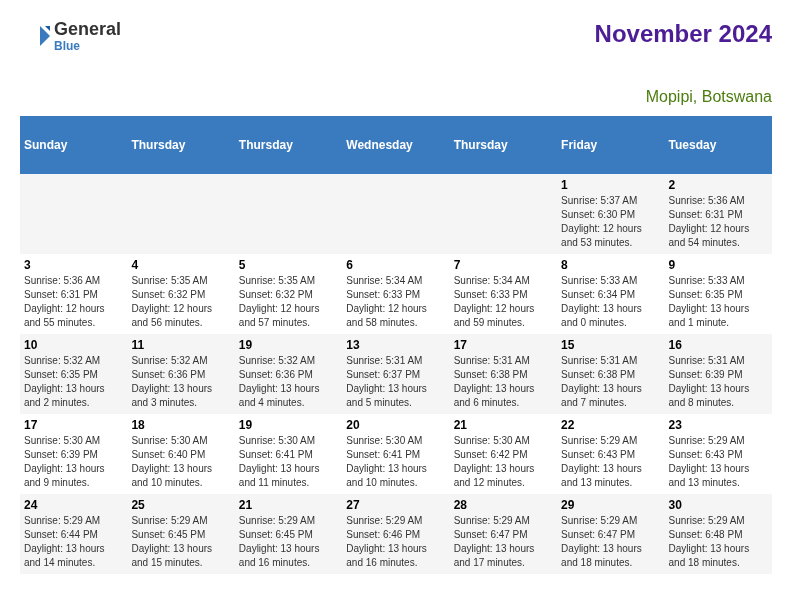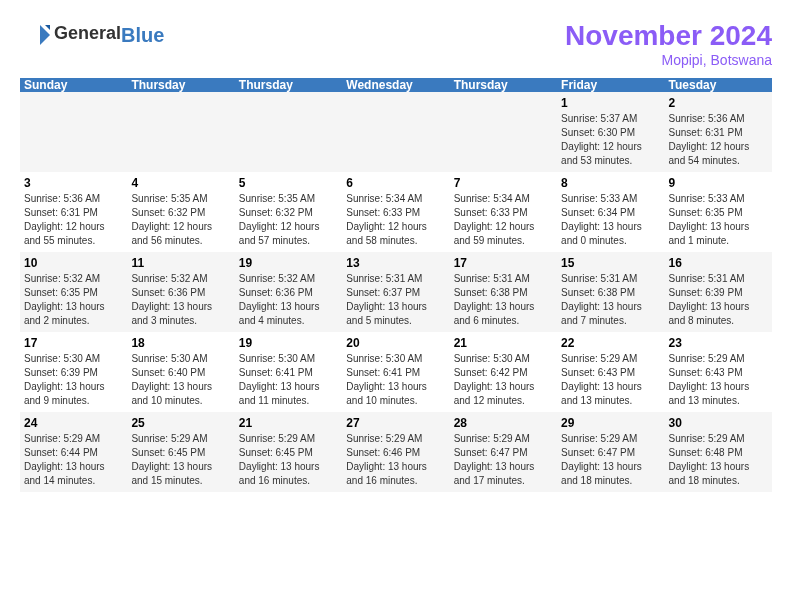--- a/index.html
+++ b/index.html
@@ -15,51 +15,52 @@
       justify-content: space-between;
       align-items: flex-start;
       margin-bottom: 10px;
     }
     .logo {
       display: flex;
       align-items: center;
     }
     .logo-text {
       display: flex;
-      flex-direction: row;
+      flex-direction: column;
       line-height: 1.1;
     }
     .logo-icon {
       width: 30px;
       height: 30px;
       margin-right: 4px;
     }
     .title-block {
       text-align: right;
     }
     .month-title {
-      font-size: 28px;
+      font-size: 24px;
       font-weight: bold;
-      color: #8b5cf6;
+      color: #4c1d95;
     }
     .location {
-      font-size: 14px;
-      color: #8b5cf6;
+      font-size: 16px;
+      color: #4d7c0f;
+      margin-top: 40px;
     }
     table {
       width: 100%;
       border-collapse: collapse;
       font-size: 11px;
     }
     thead tr {
       background-color: #3a7abf;
       color: #fff;
     }
     thead th {
-      padding: 0 4px;
+      padding: 22px 4px;
       text-align: left;
       font-size: 12px;
       font-weight: bold;
     }
     tbody tr {
       vertical-align: top;
     }
     tbody tr:nth-child(odd) {
       background-color: #f5f5f5;
     }
@@ -89,21 +90,21 @@
 <body>
 
 <div class="header">
   <div class="logo">
     <svg class="logo-icon" viewBox="0 0 30 30">
       <polygon points="20,5 30,15 20,25" fill="#3a7abf"></polygon>
       <polygon points="25,5 30,10 30,5" fill="#1a5a9f"></polygon>
     </svg>
     <div class="logo-text">
       <span style="font-size:18px;font-weight:bold;color:#333;">General</span>
-      <span style="font-size:20px;font-weight:bold;color:#3a7abf;">Blue</span>
+      <span style="font-size:12px;font-weight:bold;color:#3a7abf;">Blue</span>
     </div>
   </div>
   <div class="title-block">
     <div class="month-title">November 2024</div>
     <div class="location">Mopipi, Botswana</div>
   </div>
 </div>
 
 <table>
   <thead>

